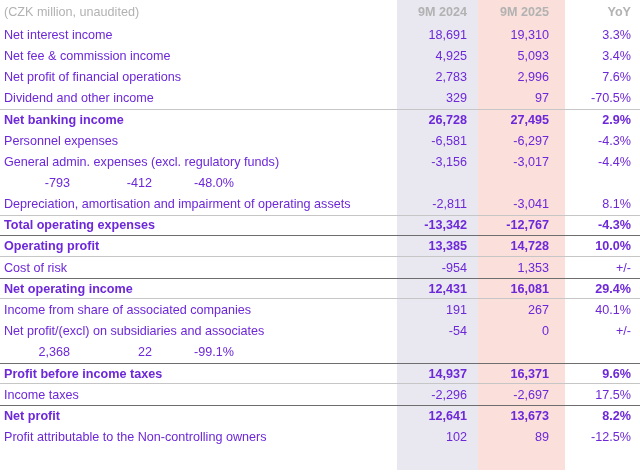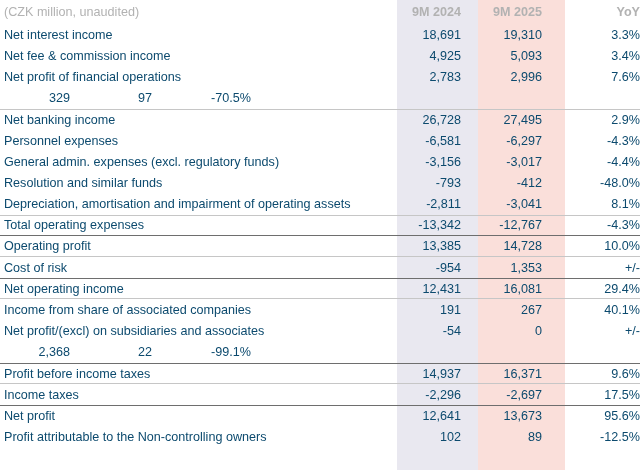--- a/index.html
+++ b/index.html
@@ -43,21 +43,21 @@
     position: relative;
     z-index: 1;
   }
 
   .row {
     display: flex;
     align-items: center;
     height: 21.2px;
     box-sizing: border-box;
     font-size: 12.6px;
-    color: #0c4a6e;
+    color: #6d28d9;
     white-space: nowrap;
   }
 
   .c-label {
     width: 397px;
     padding-left: 4px;
     box-sizing: border-box;
     overflow: hidden;
   }
   .c-v1 {
@@ -68,42 +68,42 @@
   }
   .c-v2 {
     width: 87px;
     text-align: right;
     padding-right: 16px;
     box-sizing: border-box;
   }
   .c-v3 {
     width: 75px;
     text-align: right;
-    box-sizing: border-box;
-    margin-left: 8px;
+    padding-right: 9px;
+    box-sizing: border-box;
   }
 
   
   .row.header {
     color: #b2b2b2;
     height: 24px;
     font-size: 12.6px;
     justify-content: center;
   }
   .row.header .c-v1,
   .row.header .c-v2,
   .row.header .c-v3 {
     font-weight: bold;
   }
   .row.header .c-label {
     font-weight: normal;
   }
 
   .row.bold {
-    font-weight: normal;
+    font-weight: bold;
   }
 
   
   .row.line-top-light {
     border-top: 1px solid #c6c6c6;
   }
   .row.line-top-dark {
     border-top: 1.6px solid #6e6e6e;
     align-items: center;
   }
@@ -146,20 +146,21 @@
     </div>
 
     <div class="row">
       <div class="c-label">Net profit of financial operations</div>
       <div class="c-v1">2,783</div>
       <div class="c-v2">2,996</div>
       <div class="c-v3">7.6%</div>
     </div>
 
     <div class="row">
+      <div class="c-label">Dividend and other income</div>
       <div class="c-v1">329</div>
       <div class="c-v2">97</div>
       <div class="c-v3">-70.5%</div>
     </div>
 
     <div class="row bold line-top-light">
       <div class="c-label">Net banking income</div>
       <div class="c-v1">26,728</div>
       <div class="c-v2">27,495</div>
       <div class="c-v3">2.9%</div>
@@ -173,21 +174,20 @@
     </div>
 
     <div class="row">
       <div class="c-label">General admin. expenses (excl. regulatory funds)</div>
       <div class="c-v1">-3,156</div>
       <div class="c-v2">-3,017</div>
       <div class="c-v3">-4.4%</div>
     </div>
 
     <div class="row">
-      <div class="c-label">Resolution and similar funds</div>
       <div class="c-v1">-793</div>
       <div class="c-v2">-412</div>
       <div class="c-v3">-48.0%</div>
     </div>
 
     <div class="row">
       <div class="c-label">Depreciation, amortisation and impairment of operating assets</div>
       <div class="c-v1">-2,811</div>
       <div class="c-v2">-3,041</div>
       <div class="c-v3">8.1%</div>
@@ -252,21 +252,21 @@
       <div class="c-label">Income taxes</div>
       <div class="c-v1">-2,296</div>
       <div class="c-v2">-2,697</div>
       <div class="c-v3">17.5%</div>
     </div>
 
     <div class="row bold line-top-dark">
       <div class="c-label">Net profit</div>
       <div class="c-v1">12,641</div>
       <div class="c-v2">13,673</div>
-      <div class="c-v3">95.6%</div>
+      <div class="c-v3">8.2%</div>
     </div>
 
     <div class="row">
       <div class="c-label">Profit attributable to the Non-controlling owners</div>
       <div class="c-v1">102</div>
       <div class="c-v2">89</div>
       <div class="c-v3">-12.5%</div>
     </div>
 
 

